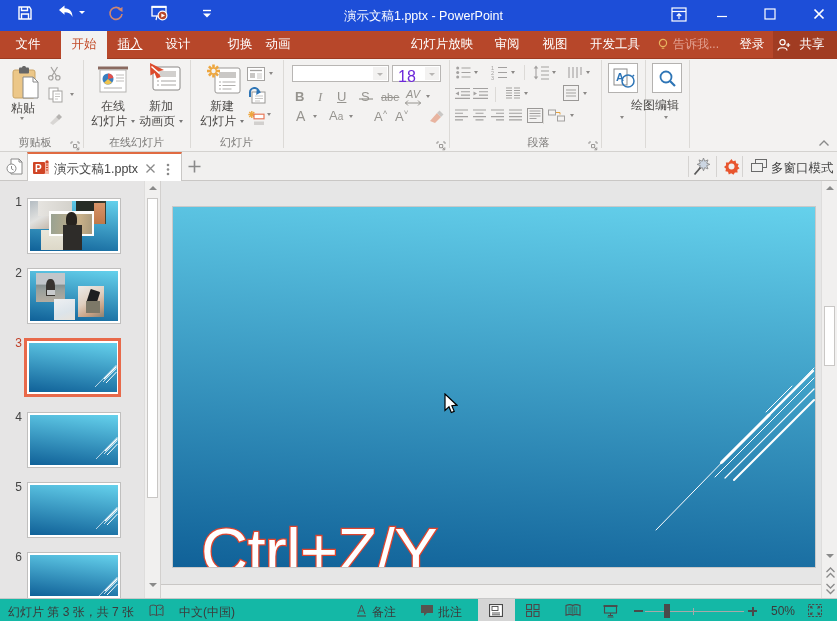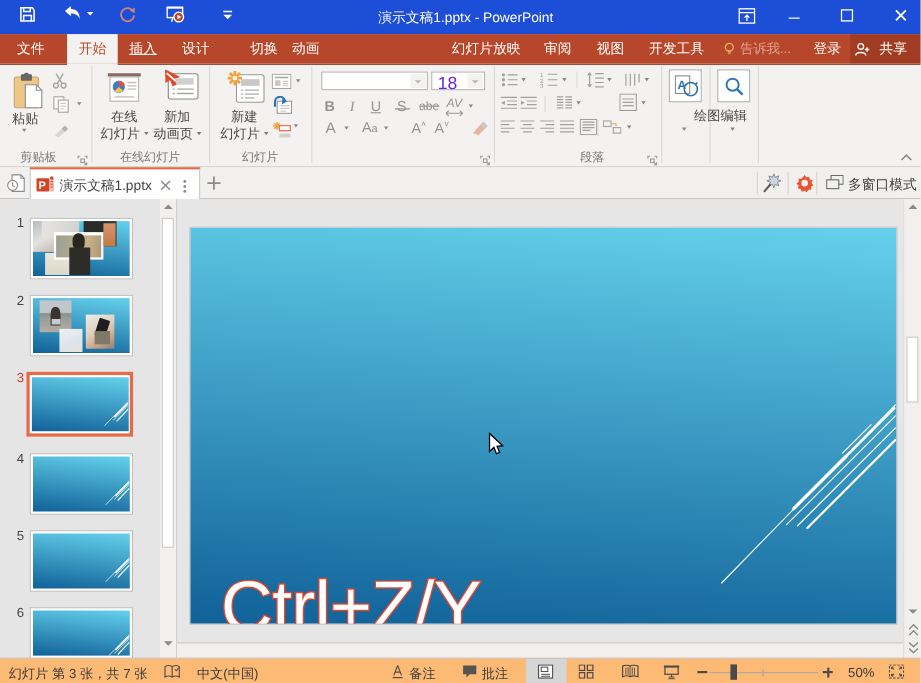--- a/index.html
+++ b/index.html
@@ -44,21 +44,21 @@
 #panelsb { position:absolute; left:144px; top:0; width:16px; height:417px; background:#f1f0ef; border-left:1px solid #dedddc; }
 #canvas { position:absolute; left:160px; top:0; width:661px; height:417px; background:#e6e6e6; }
 #slide { position:absolute; left:13px; top:26px; width:642px; height:360px; background:linear-gradient(184.5deg,#65d1ec 0%, #106198 100%); outline:1px solid #c9c9c9; overflow:hidden; }
 #rightsb { position:absolute; left:821px; top:0; width:16px; height:417px; background:#f1f0ef; border-left:1px solid #dedddc; }
 .sbbtn { position:absolute; left:1px; width:14px; height:15px; background:#f1f0ef; }
 .sbthumb { position:absolute; left:2px; width:11px; background:#ffffff; border:1px solid #c9c7c5; }
 .arrow-u { width:0;height:0;border-left:4px solid transparent;border-right:4px solid transparent;border-bottom:4px solid #8a8a8a; margin:5px auto; }
 .arrow-d { width:0;height:0;border-left:4px solid transparent;border-right:4px solid transparent;border-top:4px solid #8a8a8a; margin:5px auto; }
 
 
-#statusbar { position:absolute; left:0; top:598px; width:837px; height:23px; background:#fdba74; border-top:1px solid #c8c8c8; font-size:12px; color:#3b3b3b; }
+#statusbar { position:absolute; left:0; top:598px; width:837px; height:23px; background:#14b8a6; border-top:1px solid #c8c8c8; font-size:12px; color:#3b3b3b; }
 </style>
 </head>
 <body>
 <div id="app">
 
   <div id="titlebar">
 
     <svg class="qat-ic" style="left:18px;top:6px" width="14" height="14" viewBox="0 0 14 14">
         <path d="M1 1 h10.5 L13 3.5 V13 H1 Z M3.5 1 v3.5 h6 V1 M3.5 13 V8 h7 v5" fill="none" stroke="#fff" stroke-width="1.4"></path>
       </svg>

